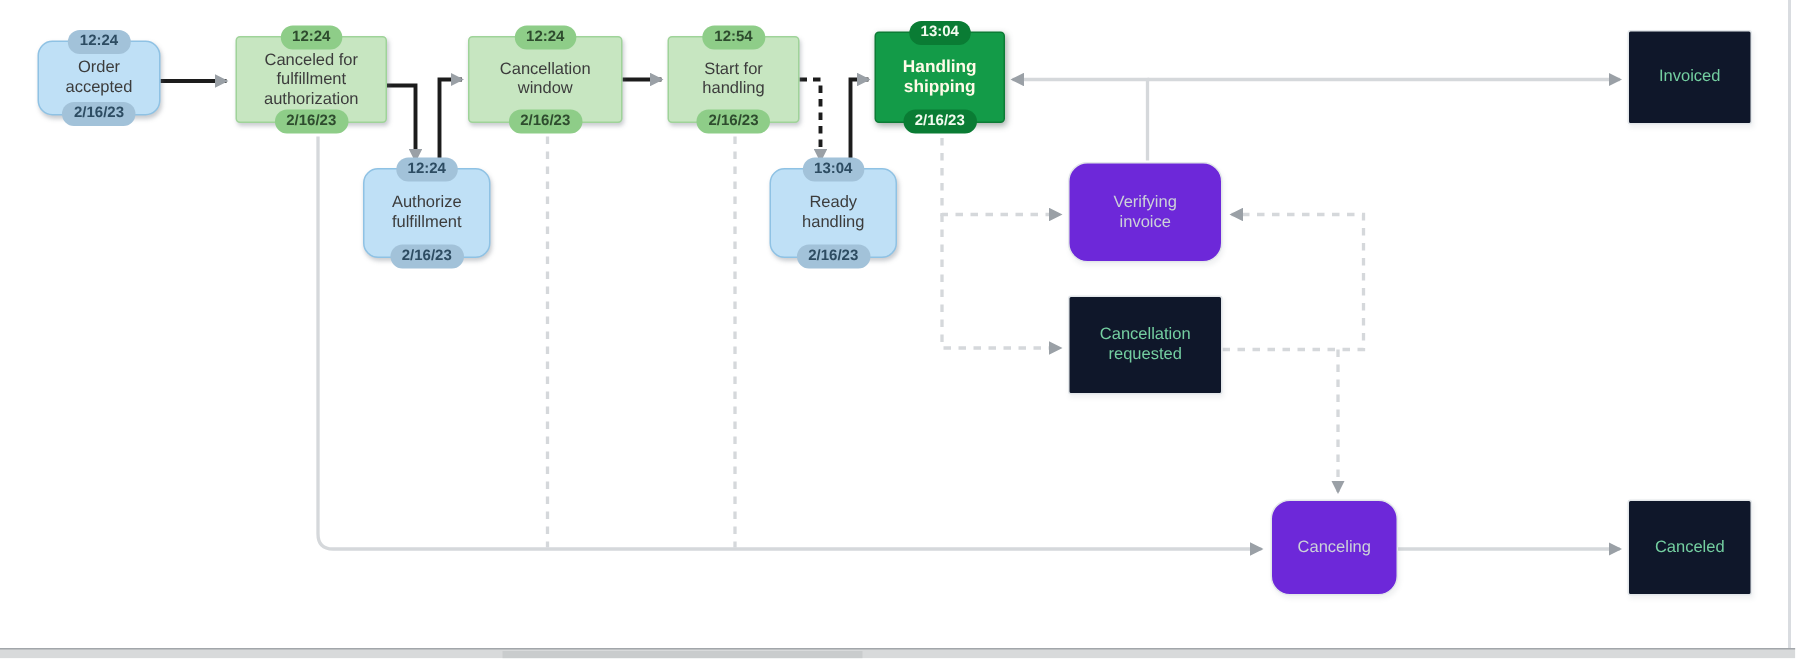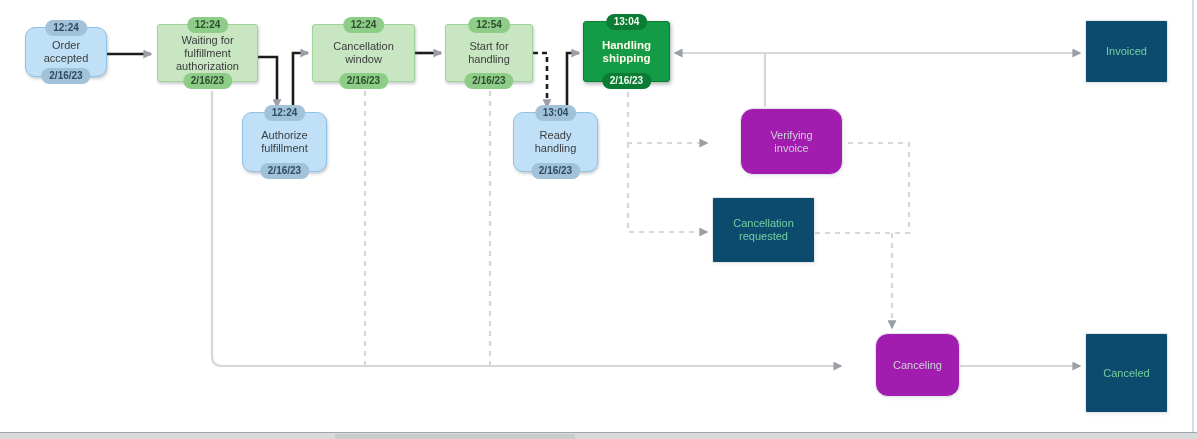--- a/index.html
+++ b/index.html
@@ -43,27 +43,26 @@
   }
   .node.done-state .badge{background:var(--done-state-badge);color:var(--done-state-badge-text);}
   .node.active{
     background:var(--active-fill);border:1px solid var(--active-border);
     border-radius:3px;color:var(--active-text);
     box-shadow:1px 2px 4px rgba(60,80,70,.45);
   }
   .node.active .label{font-weight:bold;font-size:11.5px;}
   .node.active .badge{background:var(--active-badge);color:var(--active-badge-text);}
   .node.pending-task{
-    background:#a21caf;border:1px solid var(--pending-border);
+    background:#6d28d9;border:1px solid var(--pending-border);
     border-radius:13px;color:var(--pending-task-text);
     box-shadow:1px 2px 3px rgba(120,130,140,.10);
-    margin-left:28px;
   }
   .node.pending-state{
-    background:#0c4a6e;border:1px solid var(--pending-border);
+    background:#0f172a;border:1px solid var(--pending-border);
     border-radius:2px;color:var(--pending-state-text);
     box-shadow:1px 2px 3px rgba(120,130,140,.10);
   }
   .panel-right-border{
     position:absolute;left:1192px;top:0;width:2px;height:433px;
     background:var(--panel-border);z-index:3;
   }
   .hscrollbar{
     position:absolute;left:0;top:432px;width:1197px;height:7px;
     background:var(--scrollbar-track);border-top:1px solid #a2a6aa;
@@ -103,21 +102,21 @@
     </svg>
   <div class="nodes">
       <div class="node done-event" style="left: 25px; top: 27px; width: 82px; height: 50px;">
         <span class="badge time">12:24</span>
         <span class="label">Order
 accepted</span>
         <span class="badge date">2/16/23</span>
       </div>
       <div class="node done-state" style="left: 157px; top: 24px; width: 101px; height: 58px;">
         <span class="badge time">12:24</span>
-        <span class="label">Waiting for
+        <span class="label">Canceled for
 fulfillment
 authorization</span>
         <span class="badge date">2/16/23</span>
       </div>
       <div class="node done-event" style="left: 242px; top: 112px; width: 85px; height: 60px;">
         <span class="badge time">12:24</span>
         <span class="label">Authorize
 fulfillment</span>
         <span class="badge date">2/16/23</span>
       </div>
@@ -152,21 +151,21 @@
         <span class="label">Verifying
 invoice</span>
       </div>
       <div class="node pending-state" style="left: 712px; top: 197px; width: 103px; height: 66px;">
         <span class="label">Cancellation
 requested</span>
       </div>
       <div class="node pending-task" style="left: 847px; top: 333px; width: 85px; height: 64px;">
         <span class="label">Canceling</span>
       </div>
-      <div class="node pending-state" style="left: 1085px; top: 333px; width: 83px; height: 80px;">
+      <div class="node pending-state" style="left: 1085px; top: 333px; width: 83px; height: 64px;">
         <span class="label">Canceled</span>
       </div>
     </div>
   <div class="panel-right-border"></div>
   <div class="hscrollbar">
     <div class="thumb"></div>
   </div>
 </div>
 
 </body></html>

